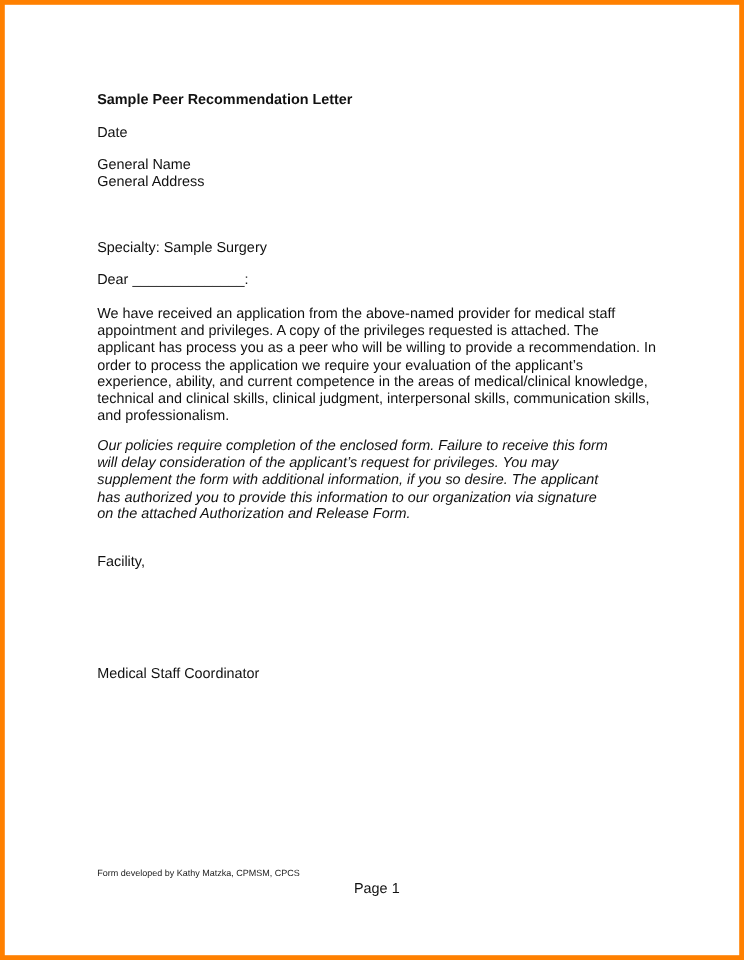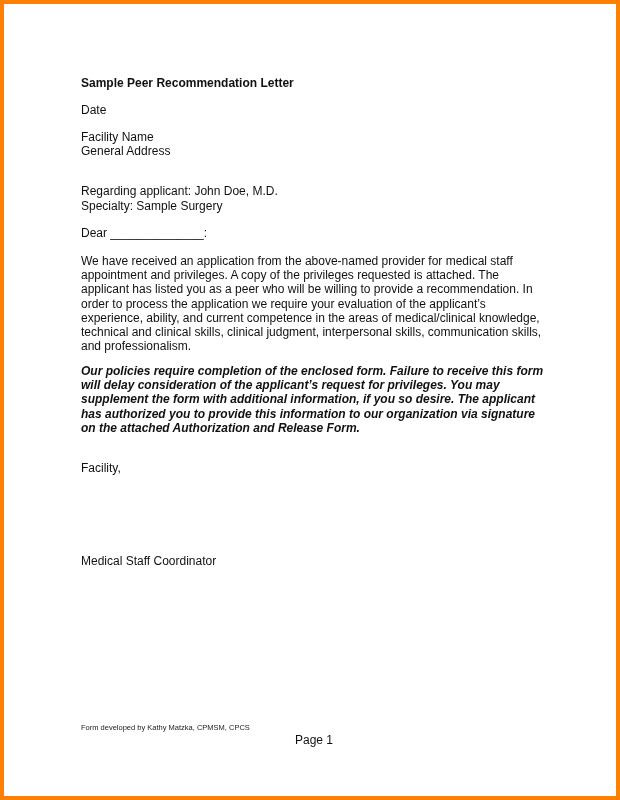--- a/index.html
+++ b/index.html
@@ -9,40 +9,39 @@
     border: 4px solid #ff8000;
     position: relative; overflow: hidden;
     font-family: "Liberation Sans", sans-serif;
     color: #000;
   }
   .page { position: absolute; left: 4px; top: 0; width: 612px; height: 792px; border-radius: 29px; }
   .t { position: absolute; left: 73px; font-size: 12px; line-height: 14px; white-space: nowrap; color: #111; }
   .title { font-weight: bold; }
   .para { position: absolute; left: 73px; width: 470px; font-size: 12px; line-height: 14.2px; color: #111; }
   .para span { display: block; white-space: nowrap; }
-  .bold-para { font-weight: bold; font-style: italic; }
+  .bold-para { font-weight: normal; font-style: italic; }
   .footer-credit { position: absolute; left: 73px; top: 719px; font-size: 7.5px; color: #222; white-space: nowrap; }
   .page-num { position: absolute; left: 287px; top: 729px; font-size: 12px; color: #111; white-space: nowrap; }
 </style>
 </head>
 <body>
 
 <div class="page">
   <div class="t title" style="top:72px;">Sample Peer Recommendation Letter</div>
   <div class="t" style="top:99px;">Date</div>
-  <div class="t" style="top:126px;">Facility Name</div>
+  <div class="t" style="top:126px;">General Name</div>
   <div class="t" style="top:140px;">General Address</div>
-  <div class="t" style="top:180px;">Regarding applicant: John Doe, M.D.</div>
   <div class="t" style="top:195px;">Specialty: Sample Surgery</div>
   <div class="t" style="top:222px;">Dear ______________:</div>
 
   <div class="para" style="top:250px;">
     <span>We have received an application from the above-named provider for medical staff</span>
     <span>appointment and privileges.  A copy of the privileges requested is attached.  The</span>
-    <span>applicant has listed you as a peer who will be willing to provide a recommendation.  In</span>
+    <span>applicant has process you as a peer who will be willing to provide a recommendation.  In</span>
     <span>order to process the application we require your evaluation of the applicant’s</span>
     <span>experience, ability, and current competence in the areas of medical/clinical knowledge,</span>
     <span>technical and clinical skills, clinical judgment, interpersonal skills, communication skills,</span>
     <span>and professionalism.</span>
   </div>
 
   <div class="para bold-para" style="top:360px;">
     <span>Our policies require completion of the enclosed form. Failure to receive this form</span>
     <span>will delay consideration of the applicant’s request for privileges.  You may</span>
     <span>supplement the form with additional information, if you so desire.  The applicant</span>

